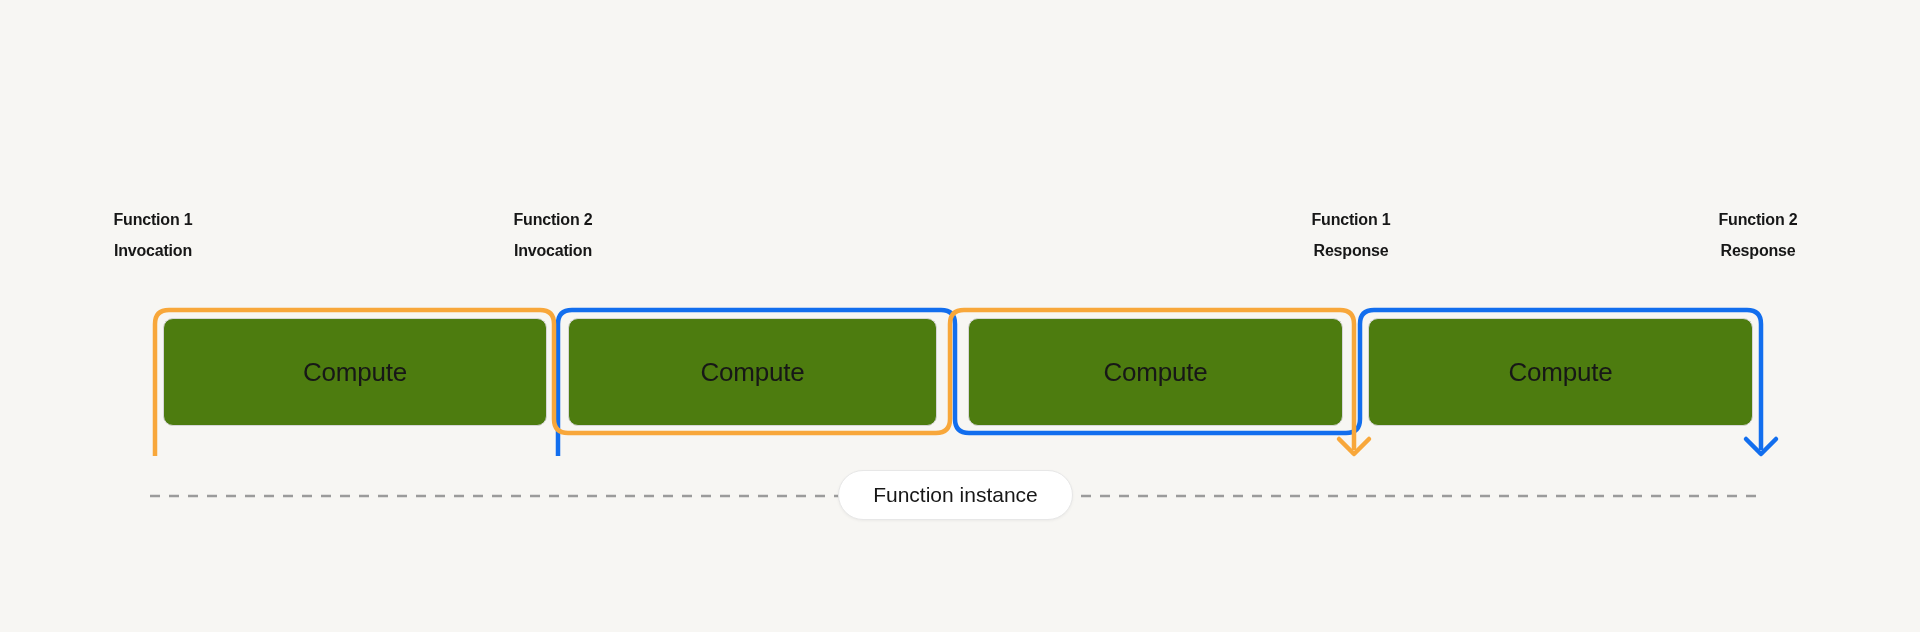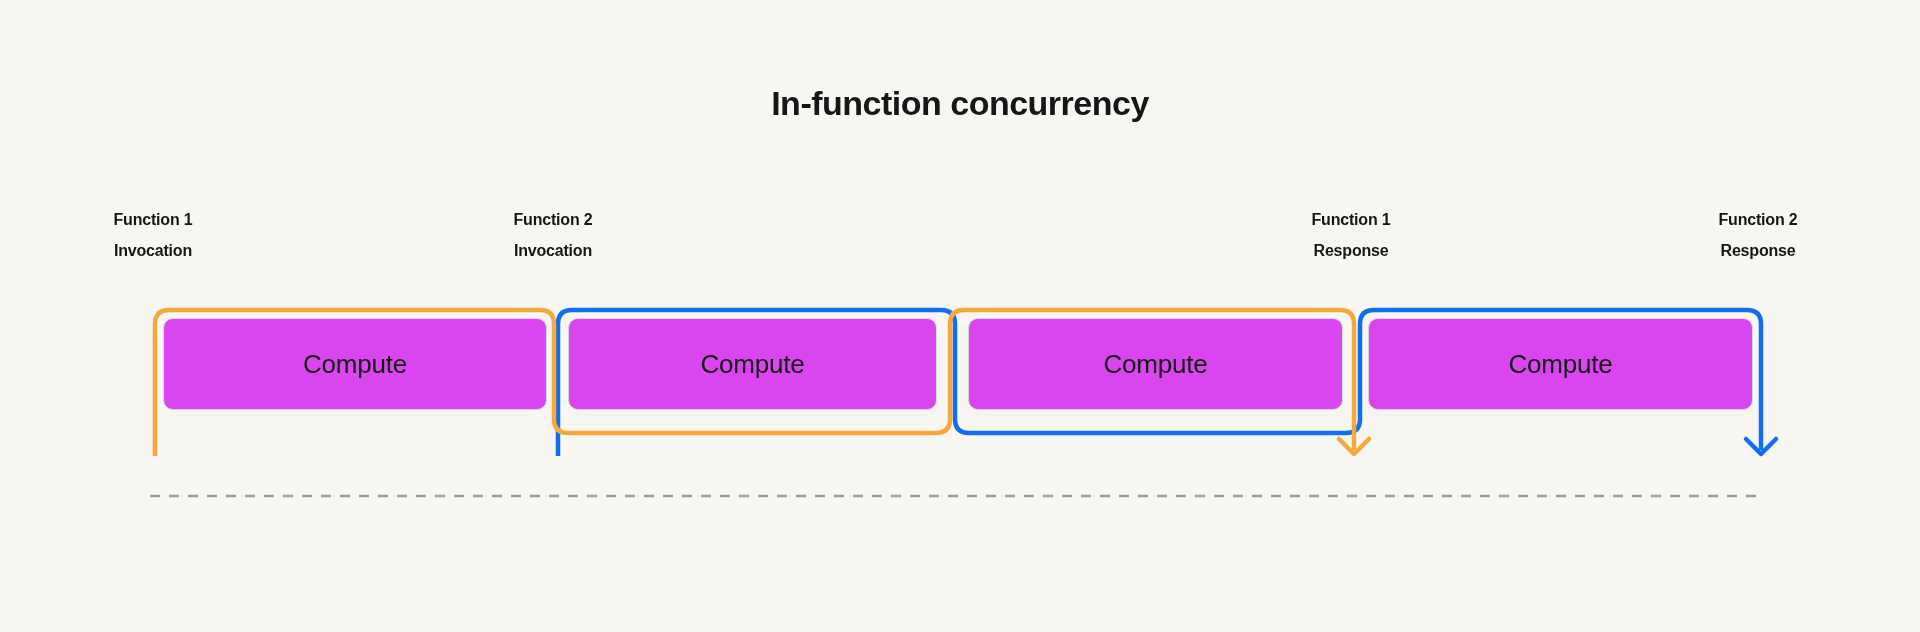--- a/index.html
+++ b/index.html
@@ -33,22 +33,22 @@
     text-align:center;
     font-size:16px;font-weight:bold;
     line-height:31px;
     letter-spacing:-0.2px;
     color:var(--text);
   }
   .event-label span{display:block;}
   .paths-svg{position:absolute;left:0;top:0;}
   .compute-box{
     position:absolute;
-    top:318px;height:92px;
-    background:#d946ef;
+    top:318px;height:108px;
+    background:#4d7c0f;
     border:1px solid var(--box-border);
     border-radius:10px;
     display:flex;align-items:center;justify-content:center;
   }
   .compute-box span{
     font-size:26px;
     letter-spacing:-0.2px;
     color:var(--text);
   }
   .instance-pill{
@@ -63,21 +63,20 @@
   .instance-pill span{font-size:21px;color:var(--text);}
   .stroke-f1{stroke:var(--function1-color);}
   .stroke-f2{stroke:var(--function2-color);}
   .timeline-dash{stroke:var(--dash);}
 </style>
 </head>
 <body>
 
 <div class="canvas">
 
-  <h1 class="title">In-function concurrency</h1>
 
   <div class="event-label" style="left:43px;">
     <span>Function 1</span>
     <span>Invocation</span>
   </div>
   <div class="event-label" style="left:443px;">
     <span>Function 2</span>
     <span>Invocation</span>
   </div>
   <div class="event-label" style="left:1241px;">
@@ -106,14 +105,17 @@
   <div class="compute-box" style="left:568px;width:369px;">
     <span>Compute</span>
   </div>
   <div class="compute-box" style="left:968px;width:375px;">
     <span>Compute</span>
   </div>
   <div class="compute-box" style="left:1368px;width:385px;">
     <span>Compute</span>
   </div>
 
+  <div class="instance-pill">
+    <span>Function instance</span>
+  </div>
 
 </div>
 
 </body></html>

